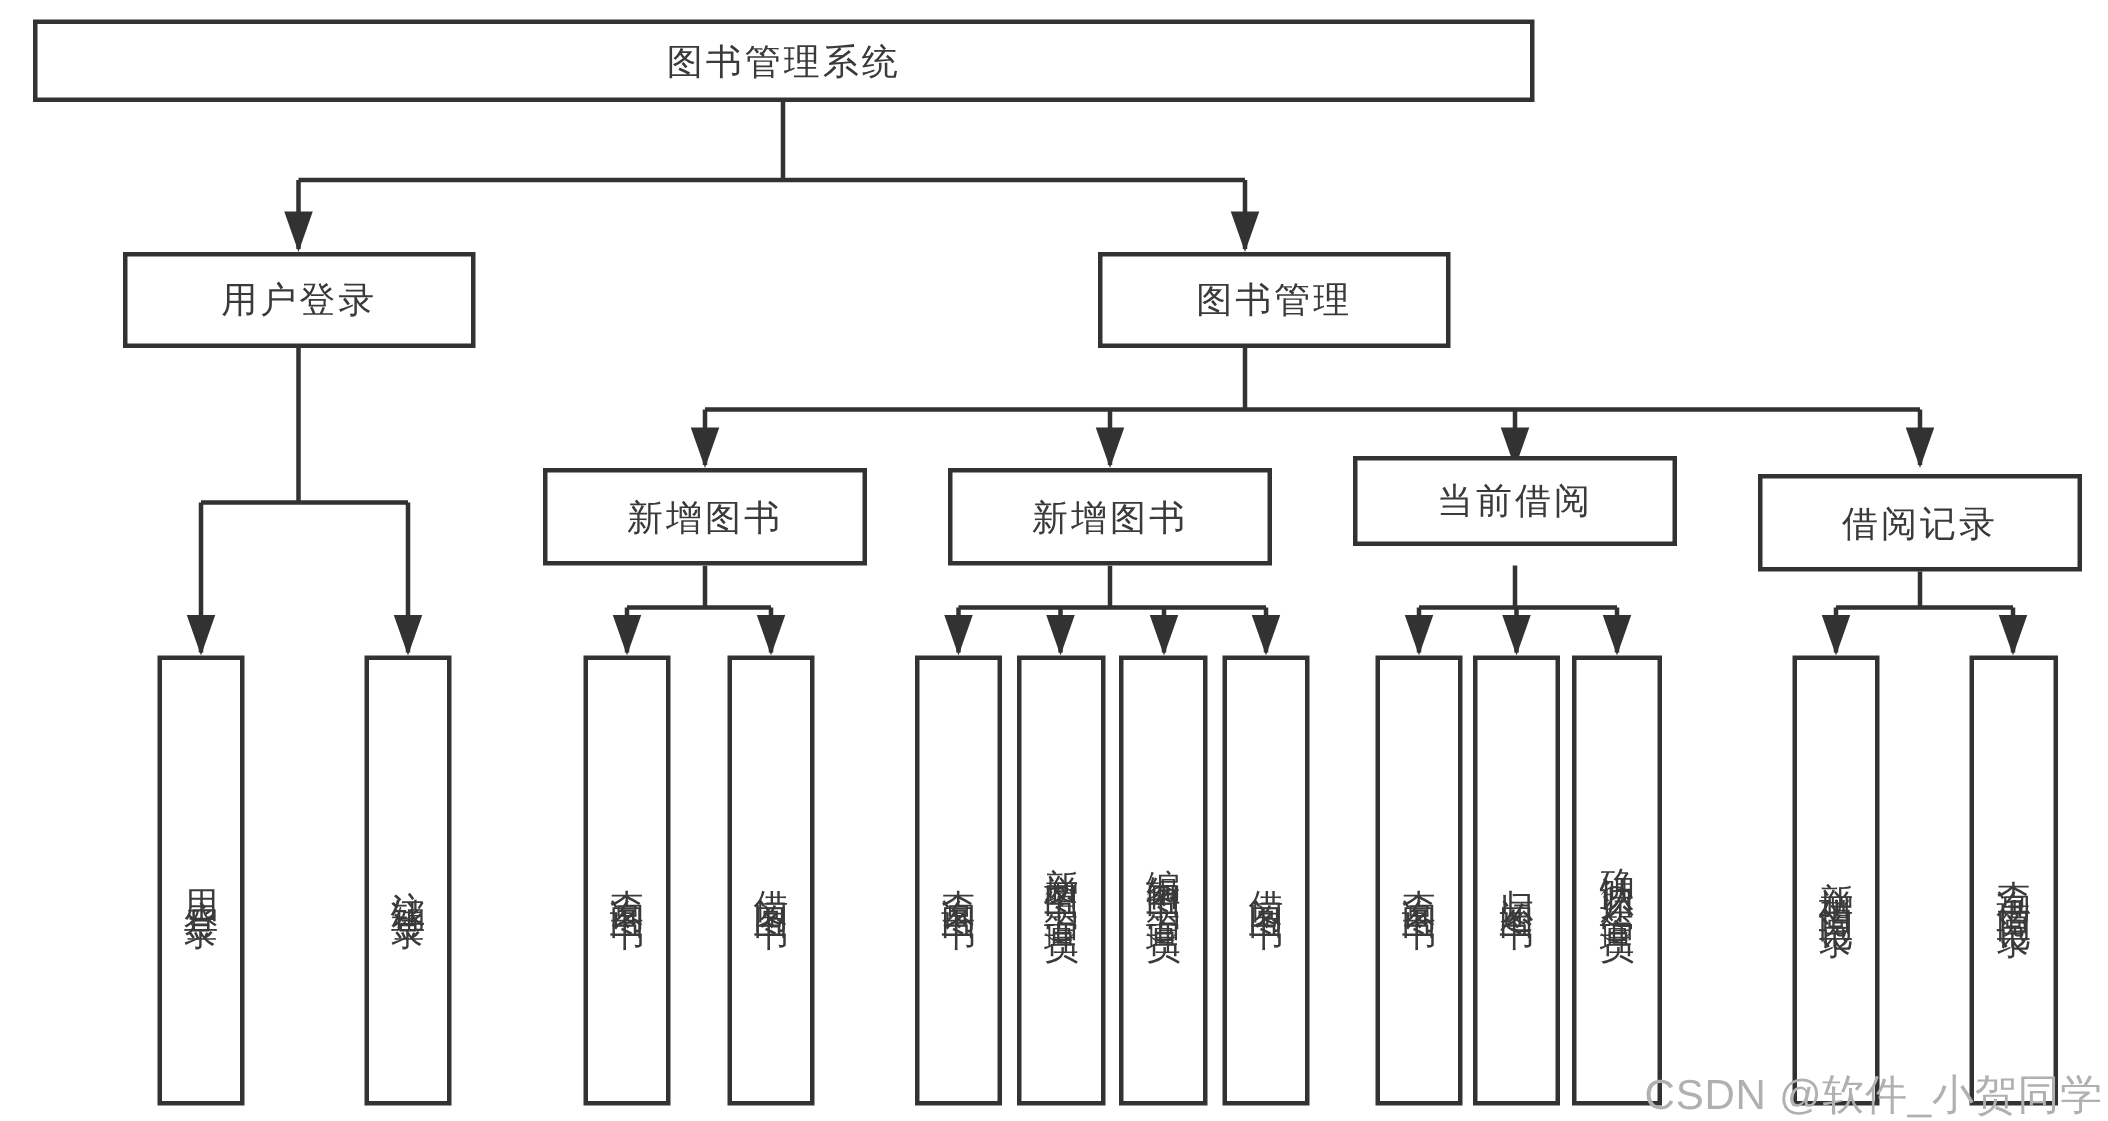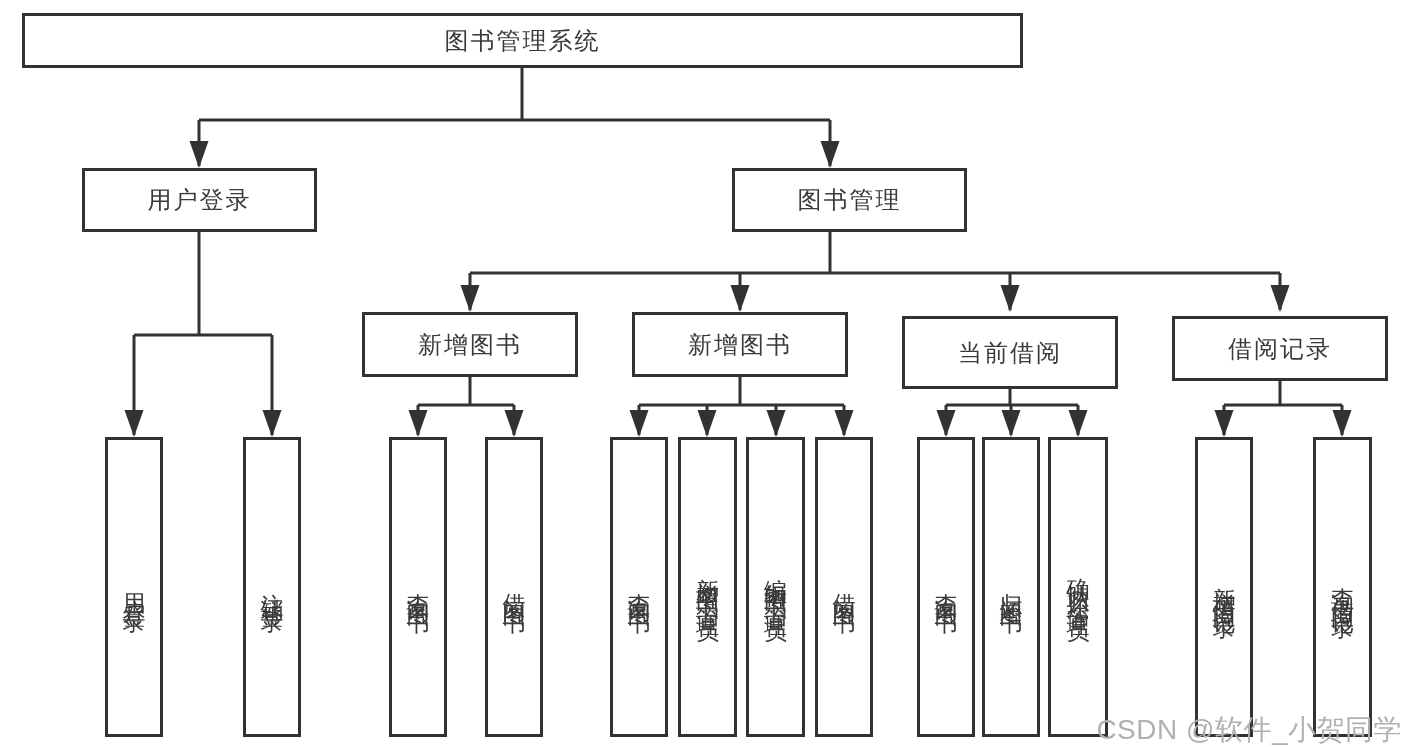--- a/index.html
+++ b/index.html
@@ -84,21 +84,21 @@
   <div class="node h-node" style="left:732px;top:168px;width:235px;height:64px">
     <span>图书管理</span>
   </div>
 
   <div class="node h-node" style="left:362px;top:312px;width:216px;height:65px">
     <span>新增图书</span>
   </div>
   <div class="node h-node" style="left:632px;top:312px;width:216px;height:65px">
     <span>新增图书</span>
   </div>
-  <div class="node h-node" style="left:902px;top:316px;width:216px;height:73px">
+  <div class="node h-node" style="left:902px;top:304px;width:216px;height:60px">
     <span>当前借阅</span>
   </div>
   <div class="node h-node" style="left:1172px;top:316px;width:216px;height:65px">
     <span>借阅记录</span>
   </div>
 
   <div class="node leaf" style="left:105px;top:437px;width:58px;height:300px">
     <span>用户登录</span>
   </div>
   <div class="node leaf" style="left:243px;top:437px;width:58px;height:300px">

